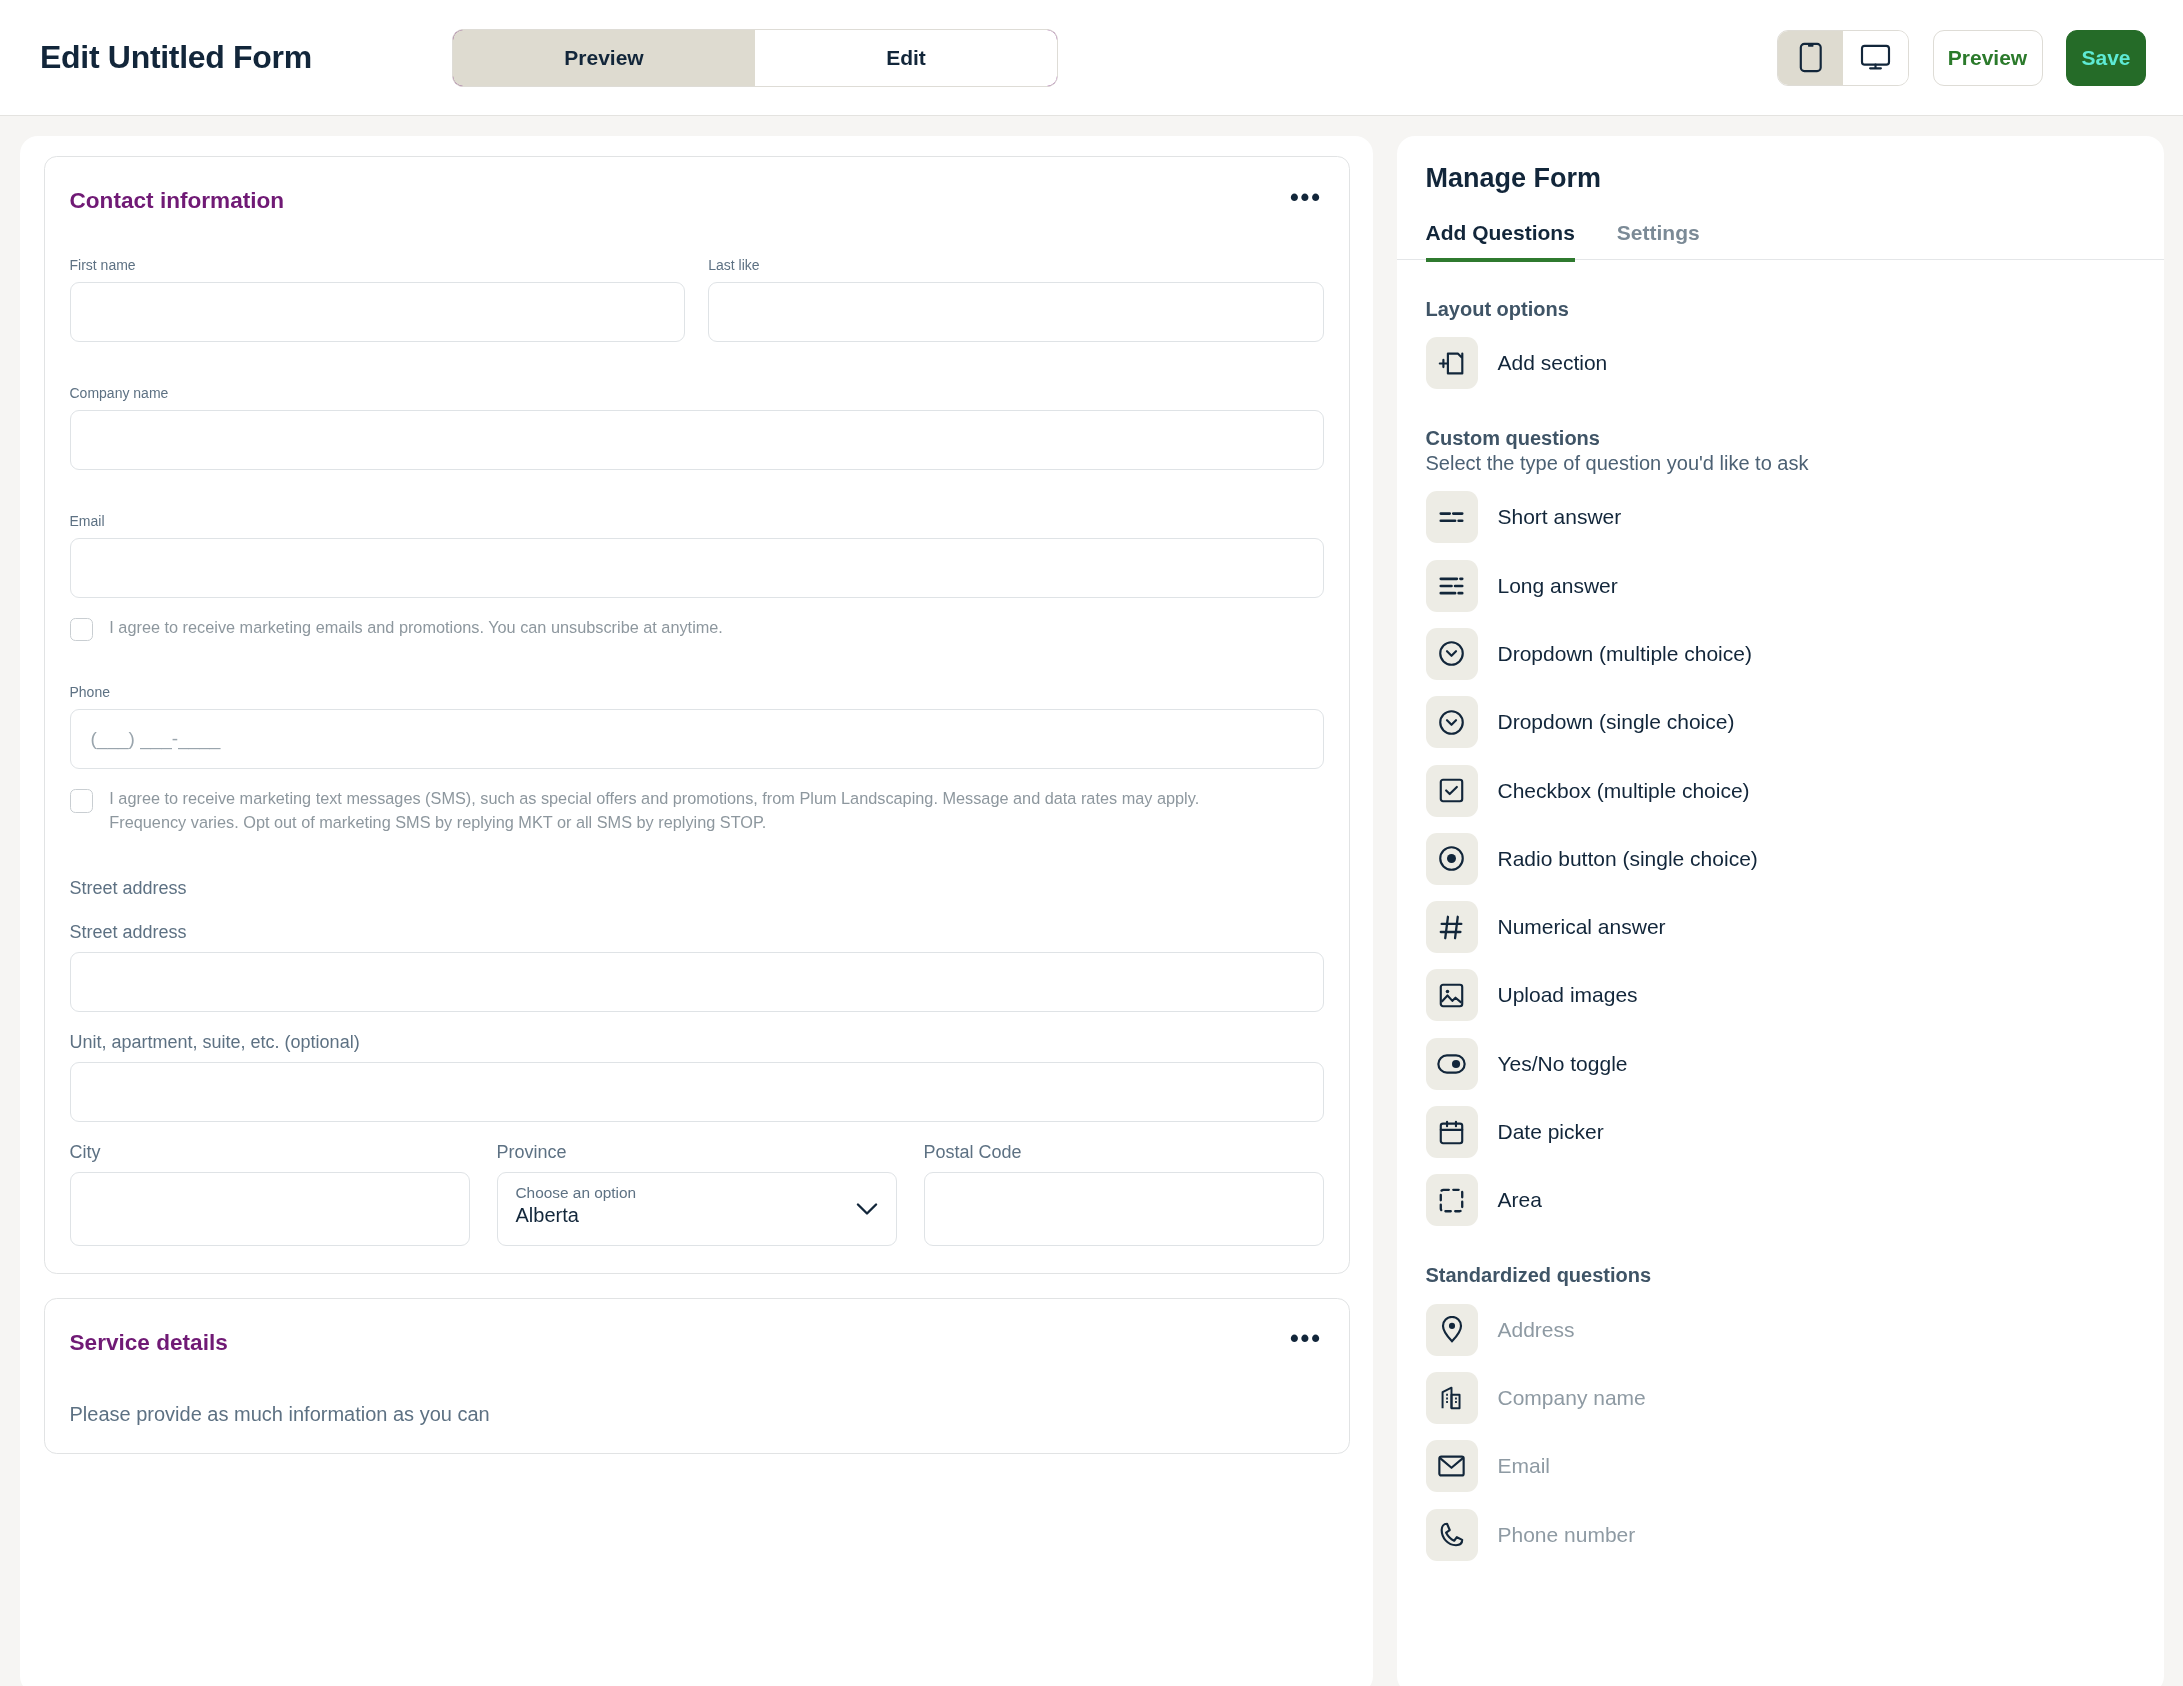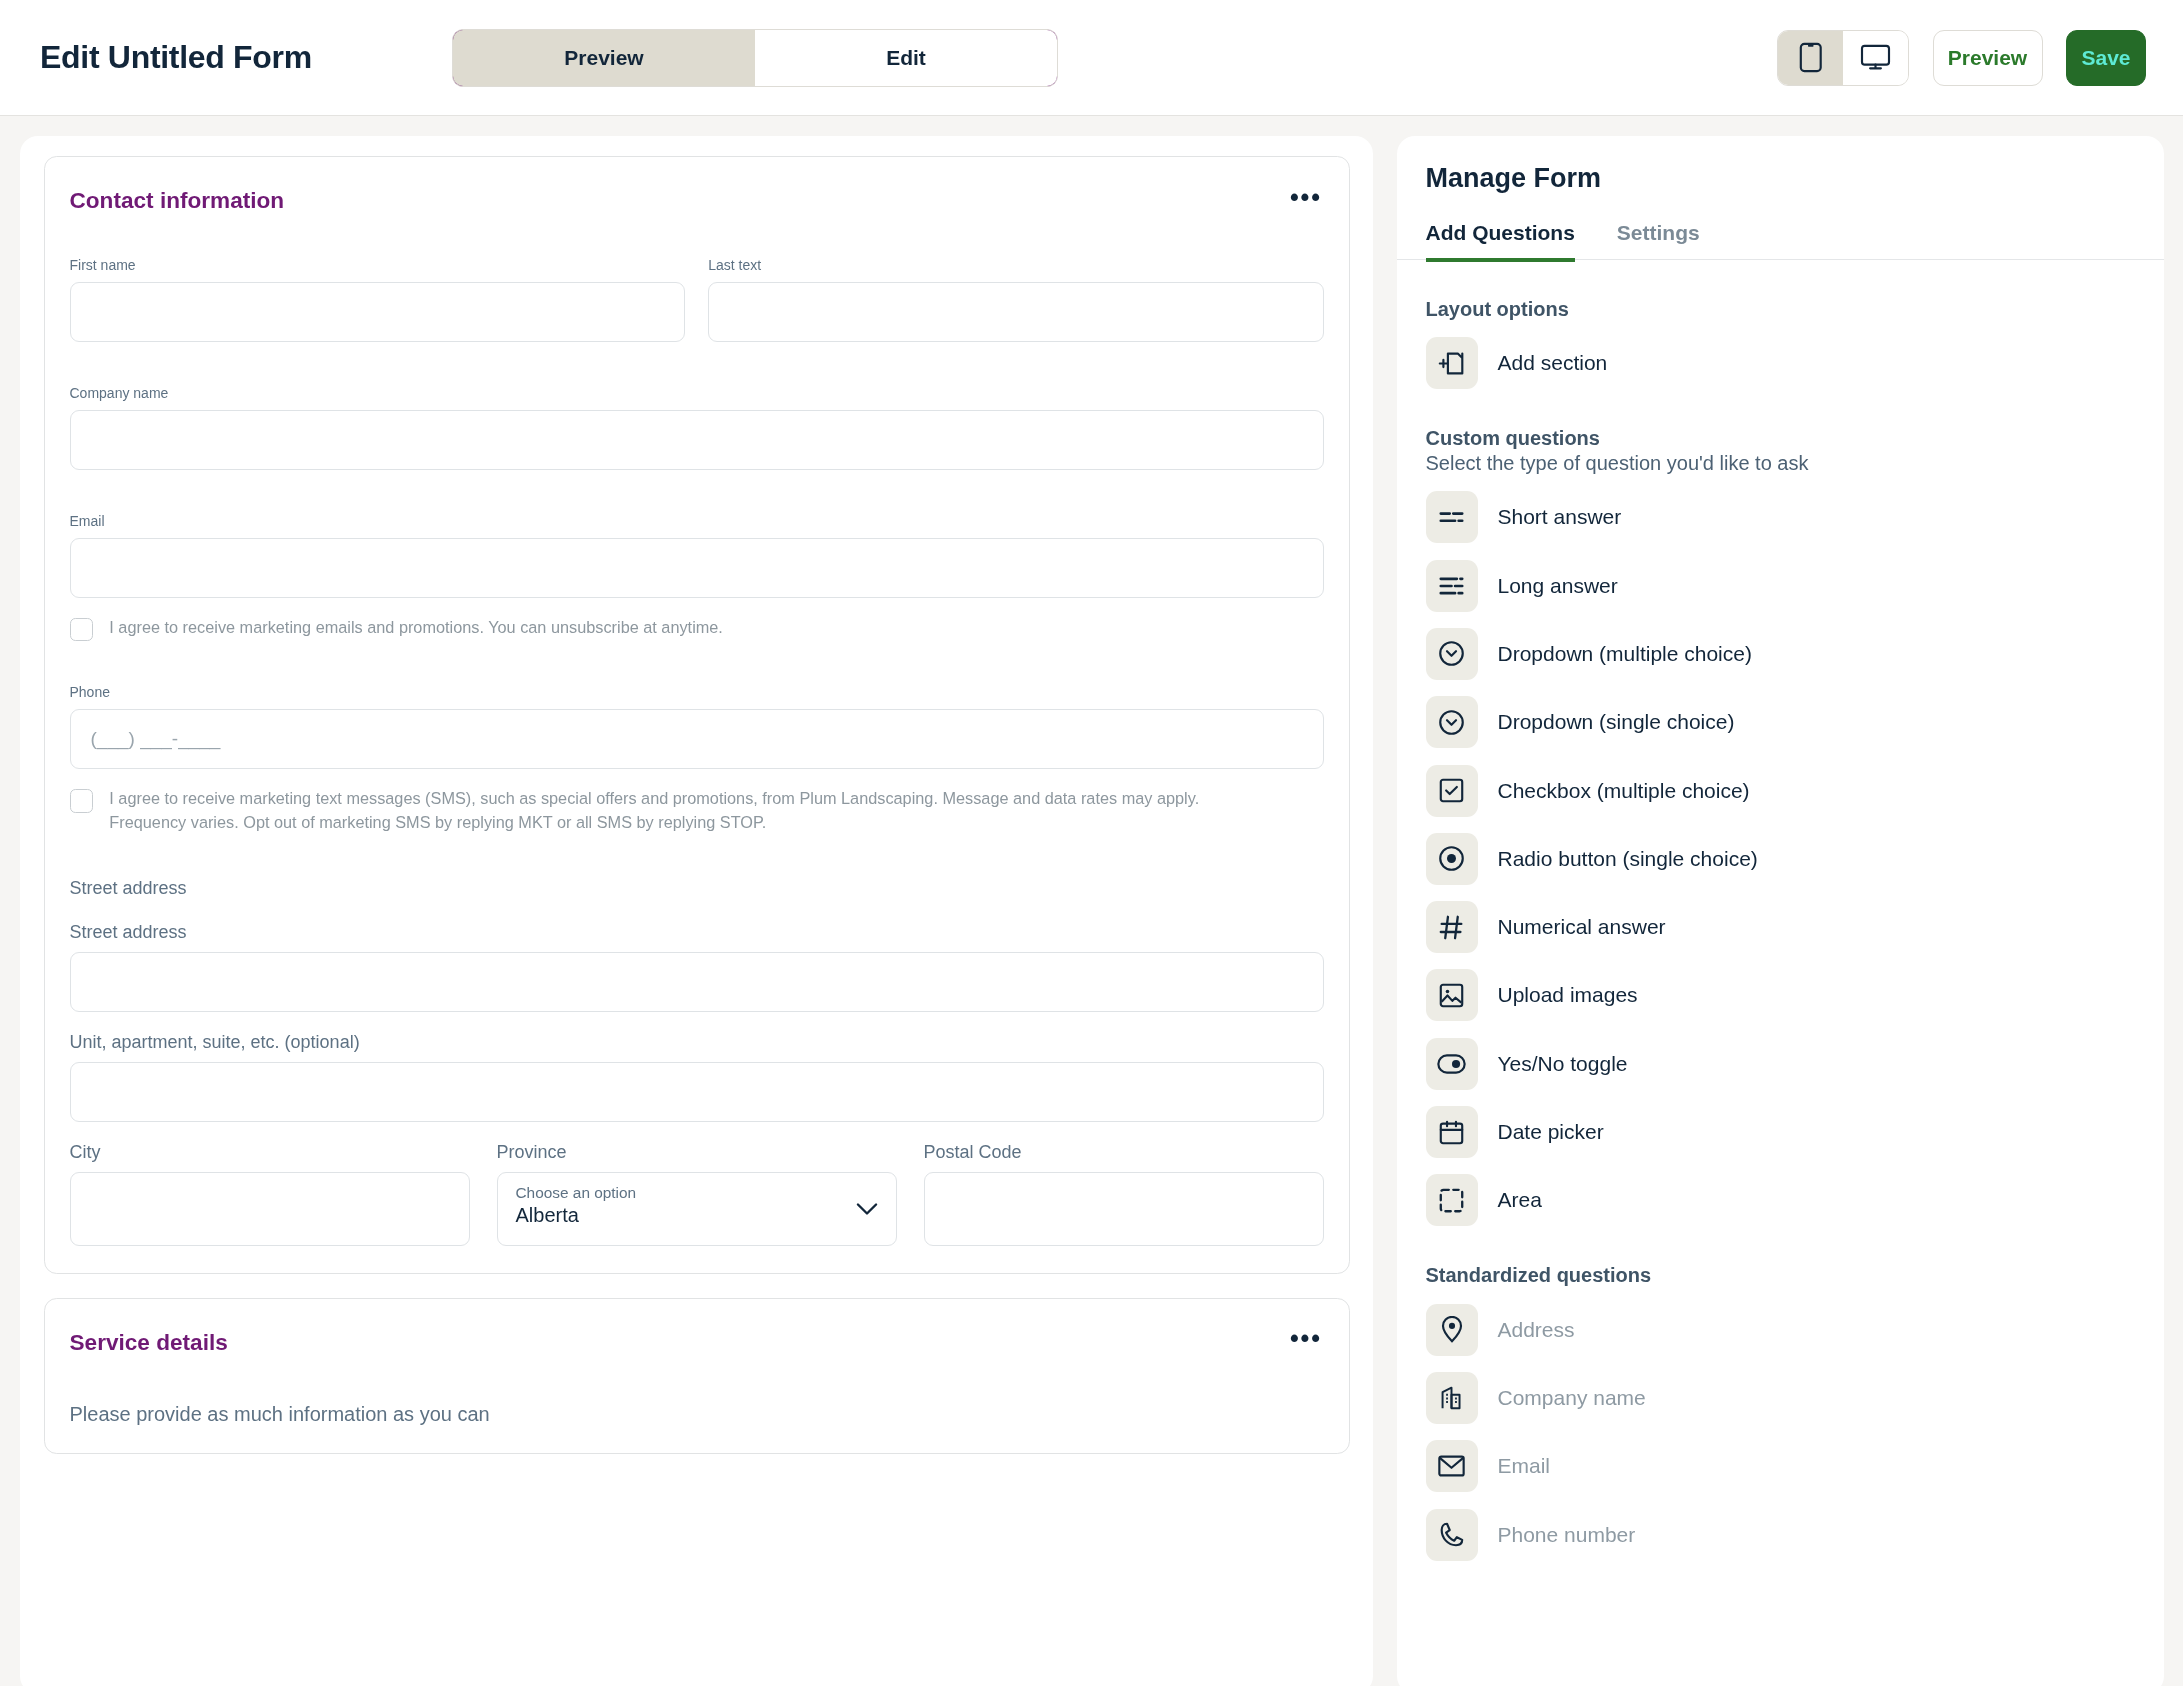--- a/index.html
+++ b/index.html
@@ -370,21 +370,21 @@
         <div class="card-title">Contact information</div>
         <div class="dots">•••</div>
       </div>
 
       <div class="row2">
         <div>
           <label class="field-label">First name</label>
           <div class="input"></div>
         </div>
         <div>
-          <label class="field-label">Last text</label>
+          <label class="field-label">Last like</label>
           <div class="input"></div>
         </div>
       </div>
 
       <div class="block">
         <label class="field-label">Company name</label>
         <div class="input"></div>
       </div>
 
       <div class="block">

